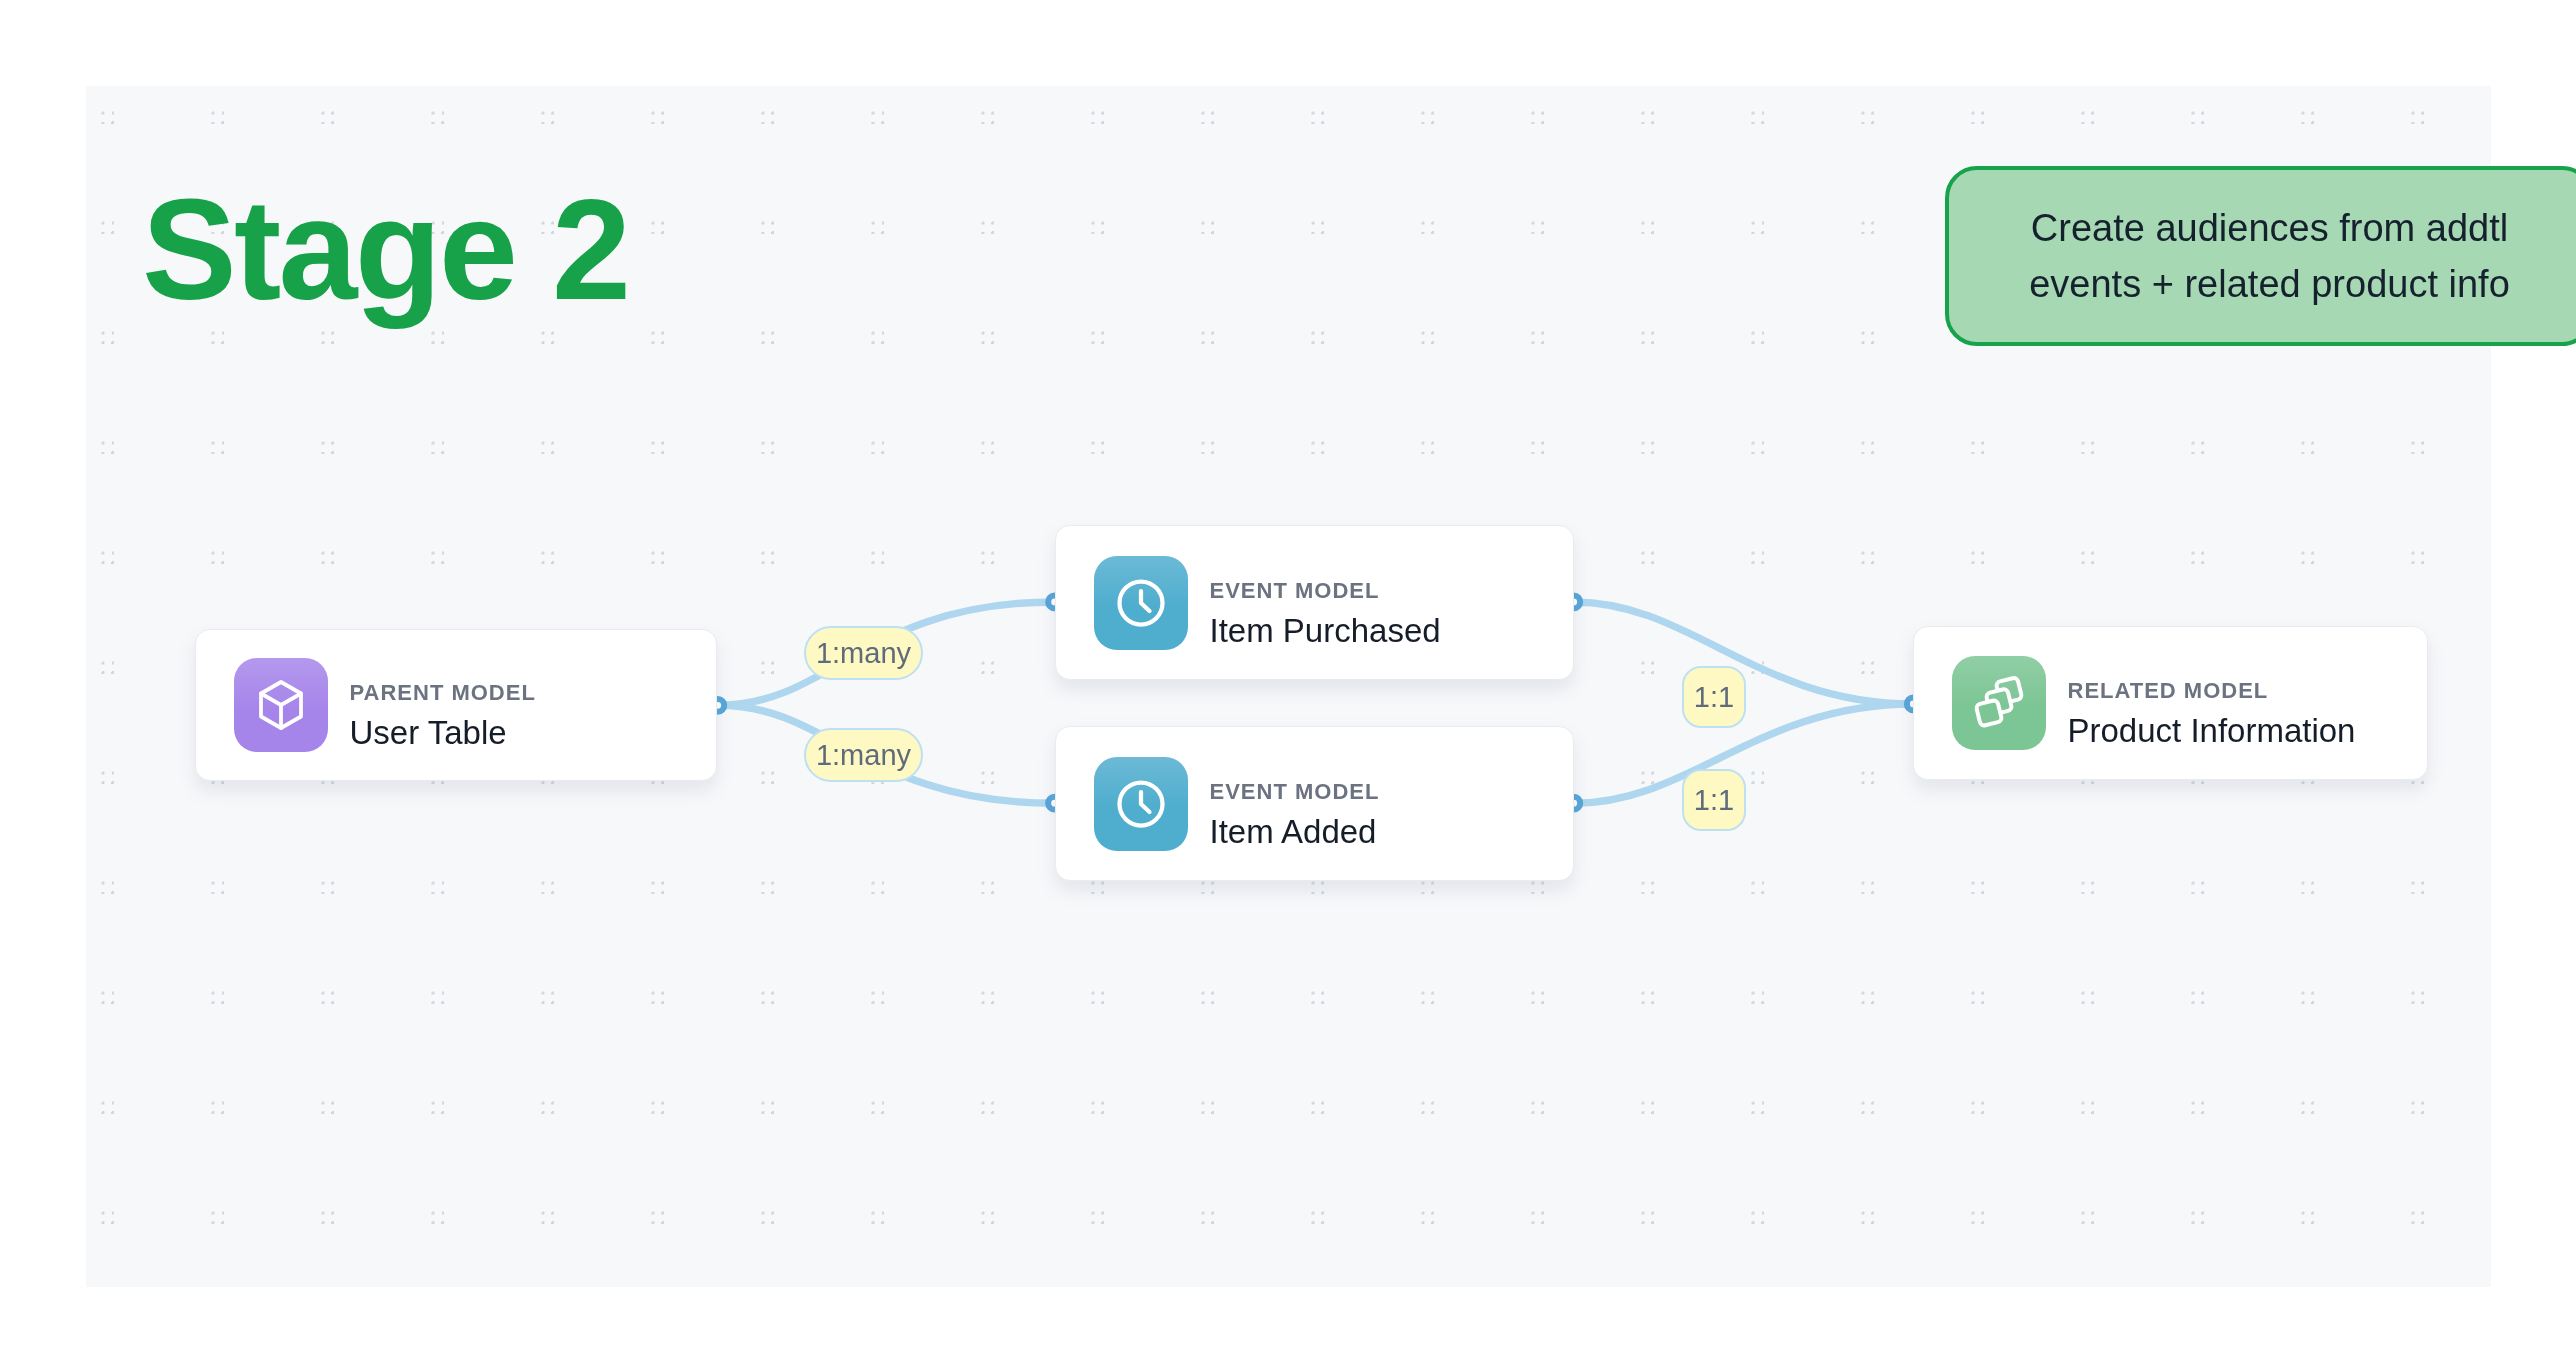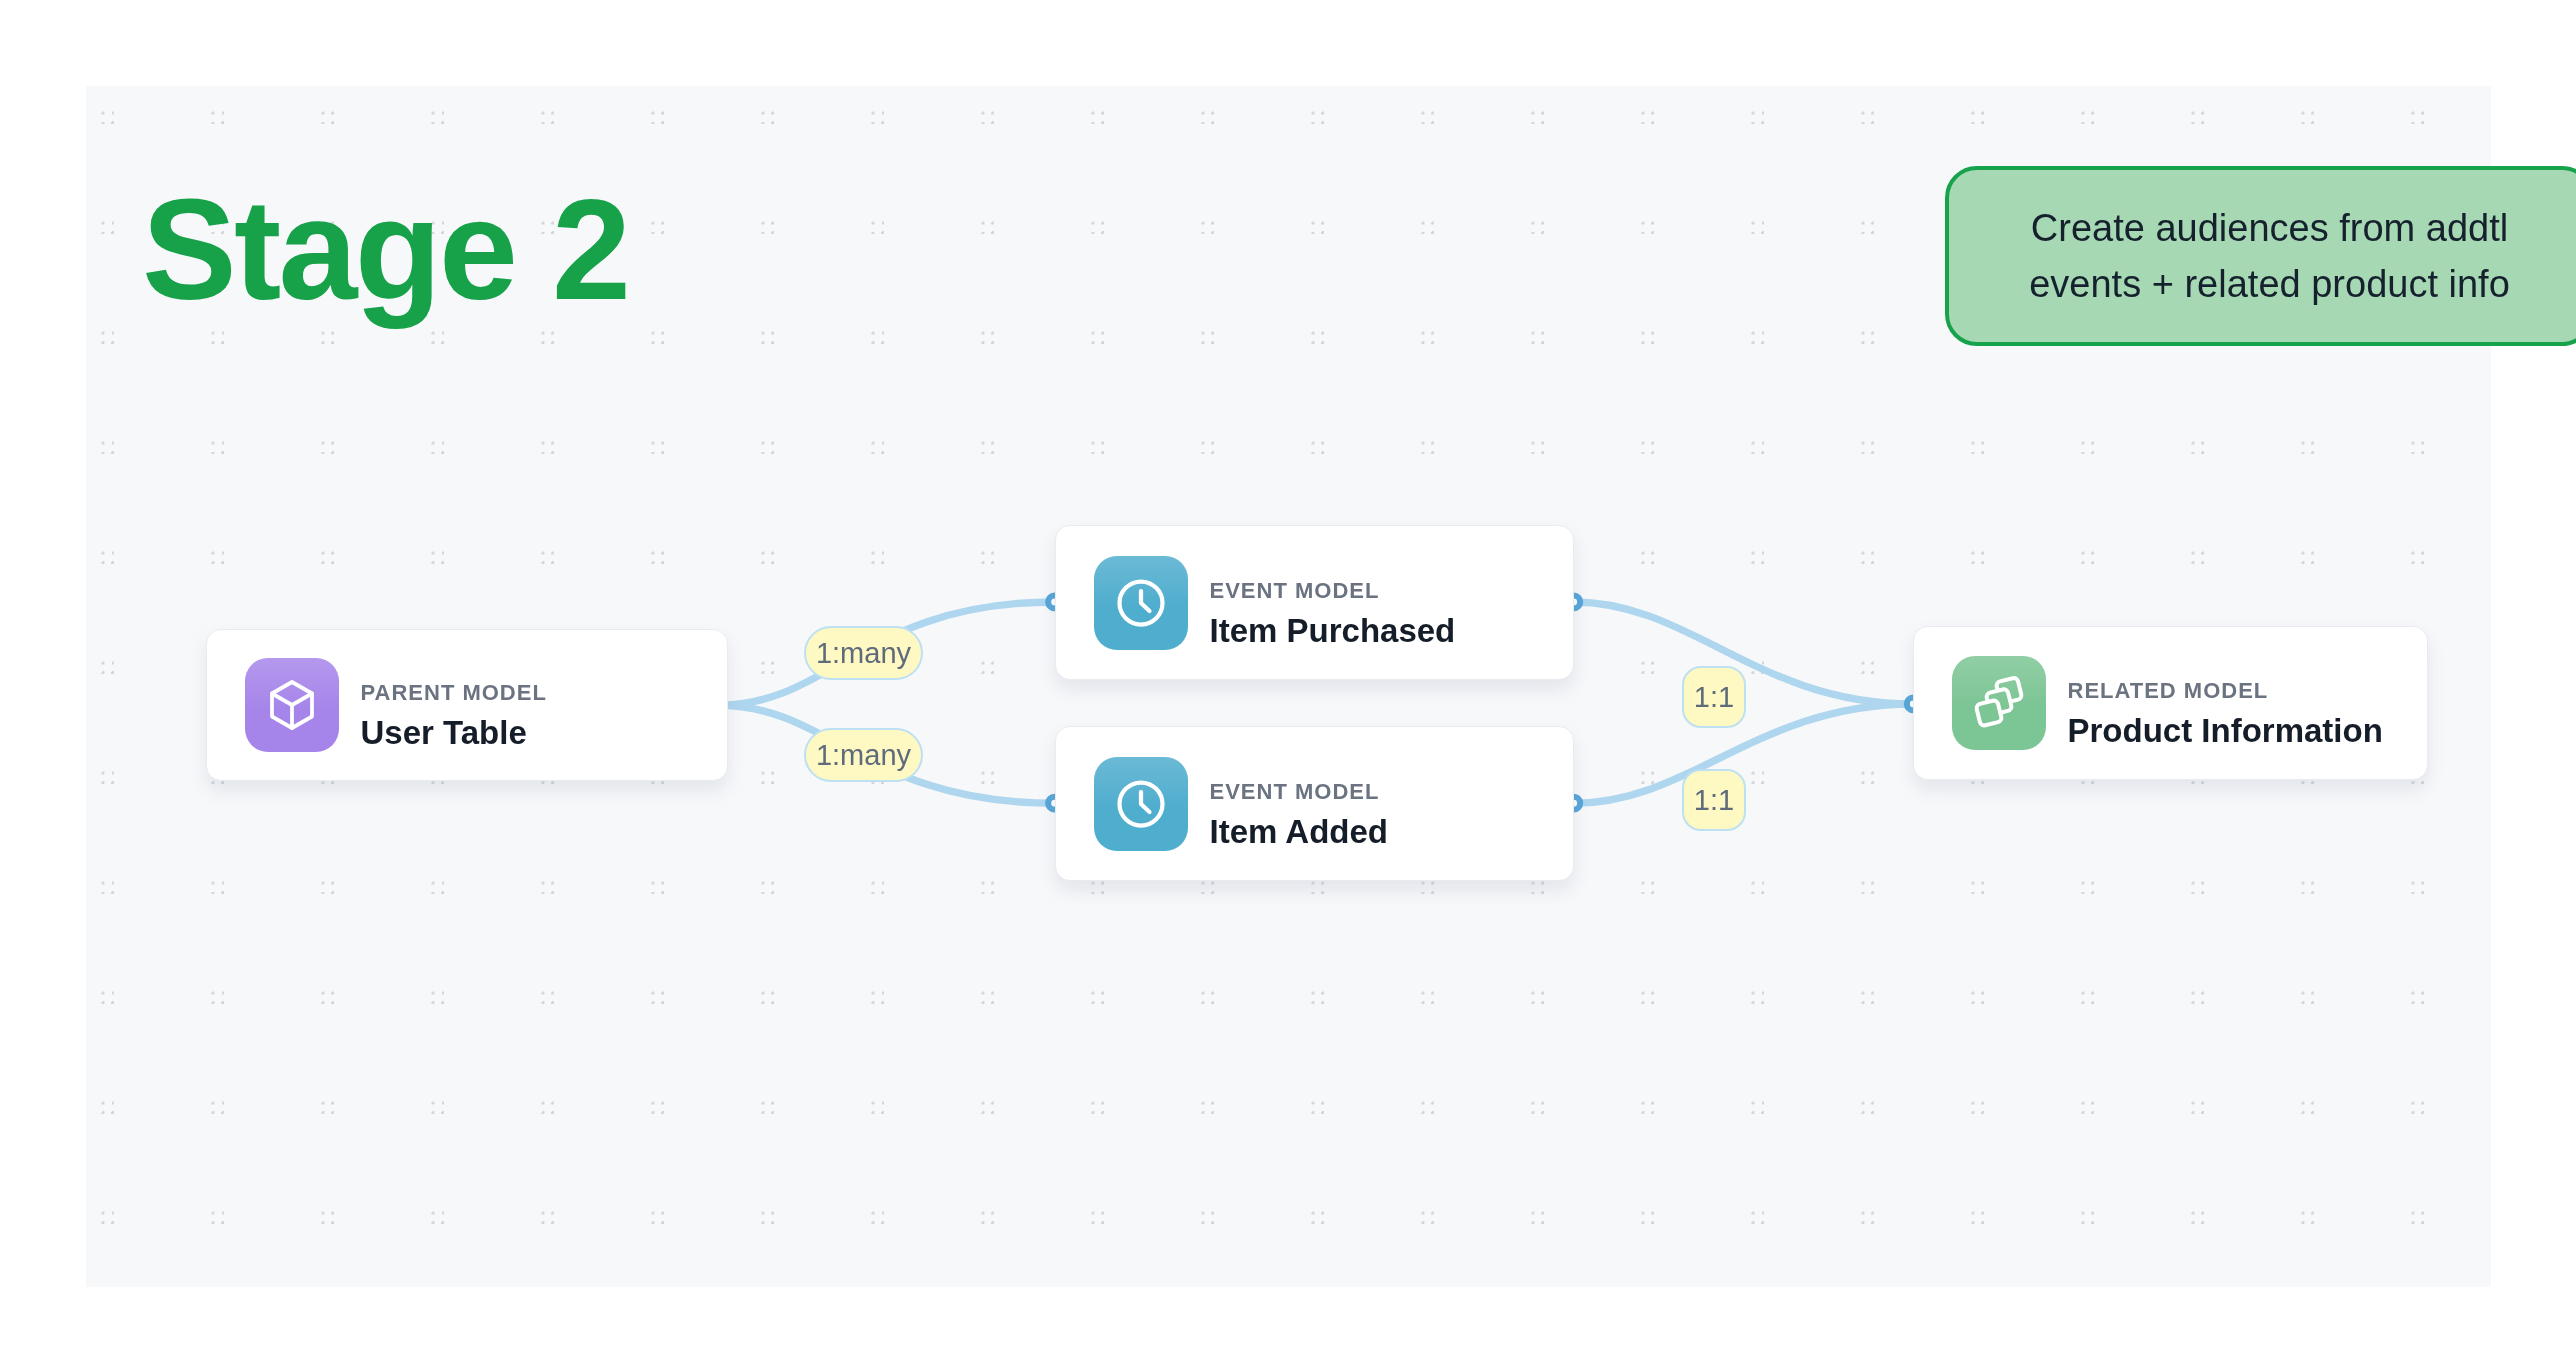--- a/index.html
+++ b/index.html
@@ -67,21 +67,21 @@
   .icon-tile::after {
     content:""; position:absolute; inset:0; border-radius:23px;
     background:linear-gradient(180deg, rgba(255,255,255,0.16), rgba(255,255,255,0) 55%);
   }
   .icon-tile svg { width:60px; height:60px; display:block; }
   .card-text { margin-left:21.5px; display:flex; flex-direction:column;margin-top:22px; }
   .card-label {
     font-size:22px; font-weight:700; letter-spacing:1px; color:#6b7280;
   }
   .card-title {
-    margin-top:8px; font-size:33px; font-weight:700; color:#151d29;
+    margin-top:8px; font-size:33px; font-weight:400; color:#151d29;
   }
 </style>
 </head>
 <body>
 
 <div id="stage">
 
   <div id="canvas"></div>
 
   <div class="stage-title">Stage 2</div>
@@ -110,21 +110,21 @@
   <div class="pill many" style="left:804px; top:728px;">
     <span>1:many</span>
   </div>
   <div class="pill one" style="left:1682px; top:626px;">
     <span>1:1</span>
   </div>
   <div class="pill one" style="left:1682px; top:729px;">
     <span>1:1</span>
   </div>
 
-  <div class="card" style="left:206px; top:629px; width:522px; height:152px;">
+  <div class="card" style="left:195px; top:629px; width:522px; height:152px;">
     <div class="icon-tile" style="background-color: rgb(166, 133, 234);">
       <svg viewBox="0 0 24 24" fill="none" stroke="#ffffff" stroke-width="1.5" stroke-linejoin="round" stroke-linecap="round">
         <path d="M12 2.8 L20 7.4 V16.6 L12 21.2 L4 16.6 V7.4 Z"></path>
         <path d="M4 7.4 L12 12 L20 7.4"></path>
         <path d="M12 12 V21.2"></path>
       </svg>
     </div>
     <div class="card-text">
       <div class="card-label">PARENT MODEL</div>
       <div class="card-title">User Table</div>

